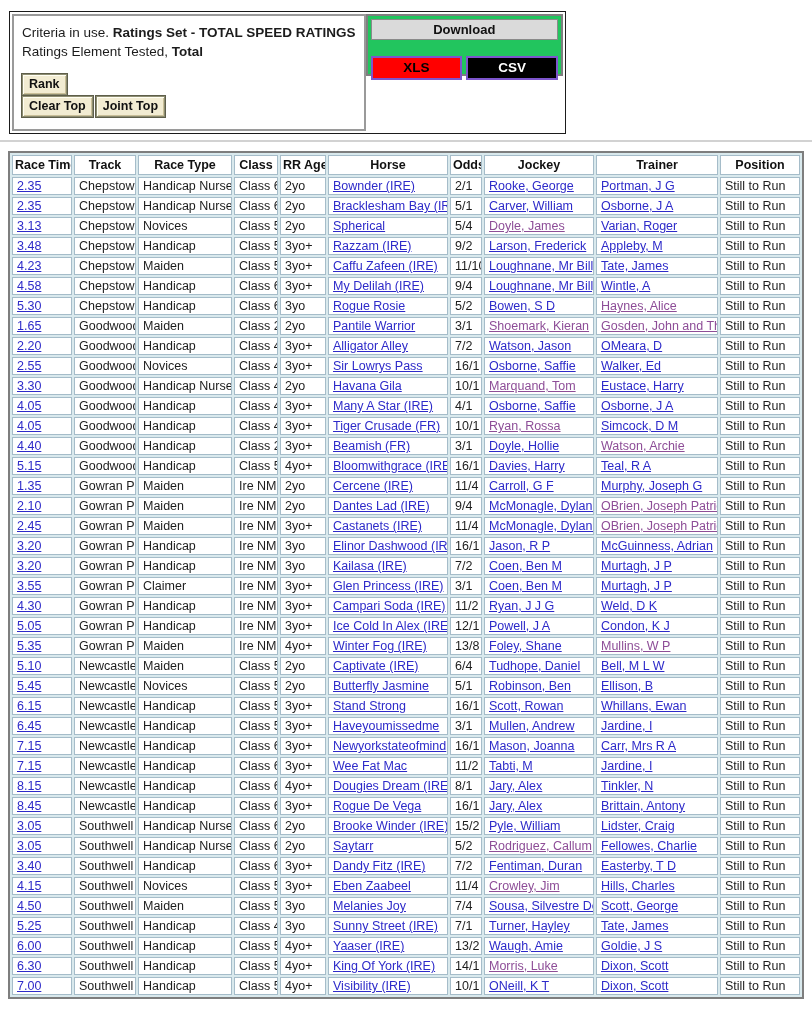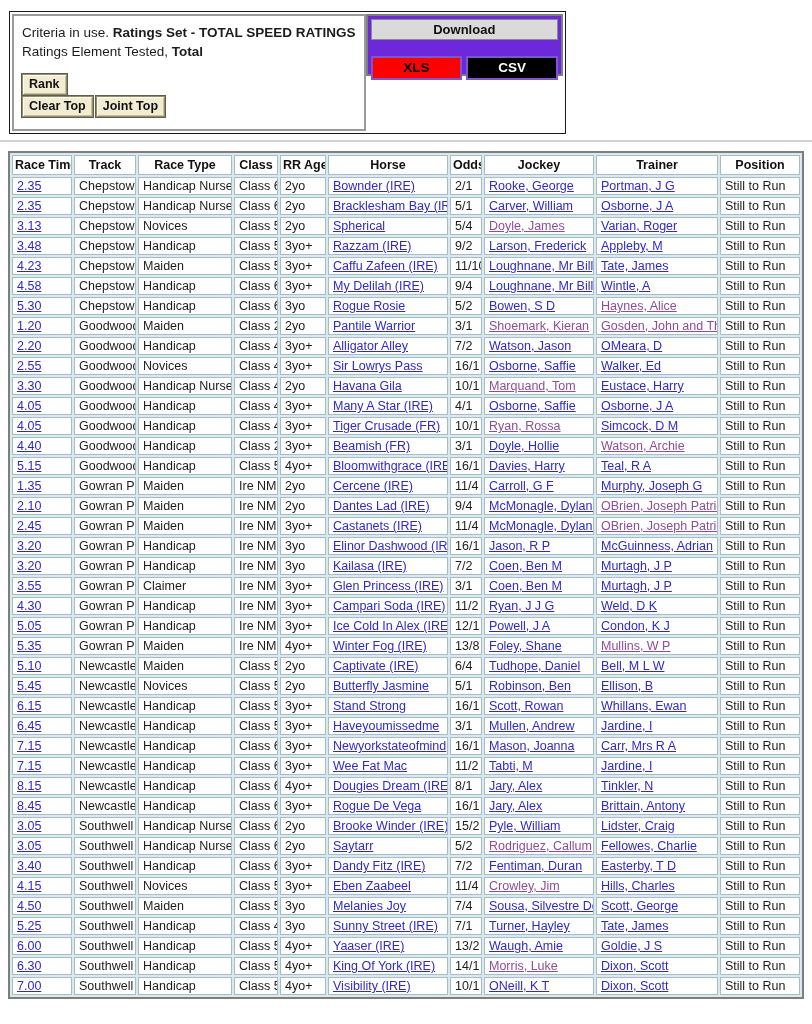--- a/index.html
+++ b/index.html
@@ -42,21 +42,21 @@
     color: #111;
     padding: 2px 6px 3px 6px;
     margin-right: 3px;
     cursor: pointer;
     line-height: 14px;
     text-align: right;
   }
   .download-col { width: 208px; display: flex; flex-direction: column; }
   .download-table {
     border: 2px solid #7f7f7f;
-    background: #6d28d9;
+    background: #22c55e;
     padding: 3px;
     height: 62px;
   }
   .download-title {
     background: #dadada;
     border: 1px solid #8a8a8a;
     text-align: center;
     font-weight: bold;
     font-size: 13px;
     padding: 2px 0;
@@ -253,21 +253,21 @@
     <td>Class 6</td>
     <td>3yo</td>
     <td><a class="lnk">Rogue Rosie</a></td>
     <td>5/2</td>
     <td><a class="lnk">Bowen, S D</a></td>
     <td><a class="lnk visited">Haynes, Alice</a></td>
     <td>Still to Run</td>
   </tr>
 
   <tr>
-    <td><a class="lnk">1.20</a></td>
+    <td><a class="lnk">1.65</a></td>
     <td>Goodwood</td>
     <td>Maiden</td>
     <td>Class 2</td>
     <td>2yo</td>
     <td><a class="lnk">Pantile Warrior</a></td>
     <td>3/1</td>
     <td><a class="lnk visited">Shoemark, Kieran</a></td>
     <td><a class="lnk visited">Gosden, John and Thady</a></td>
     <td>Still to Run</td>
   </tr>

